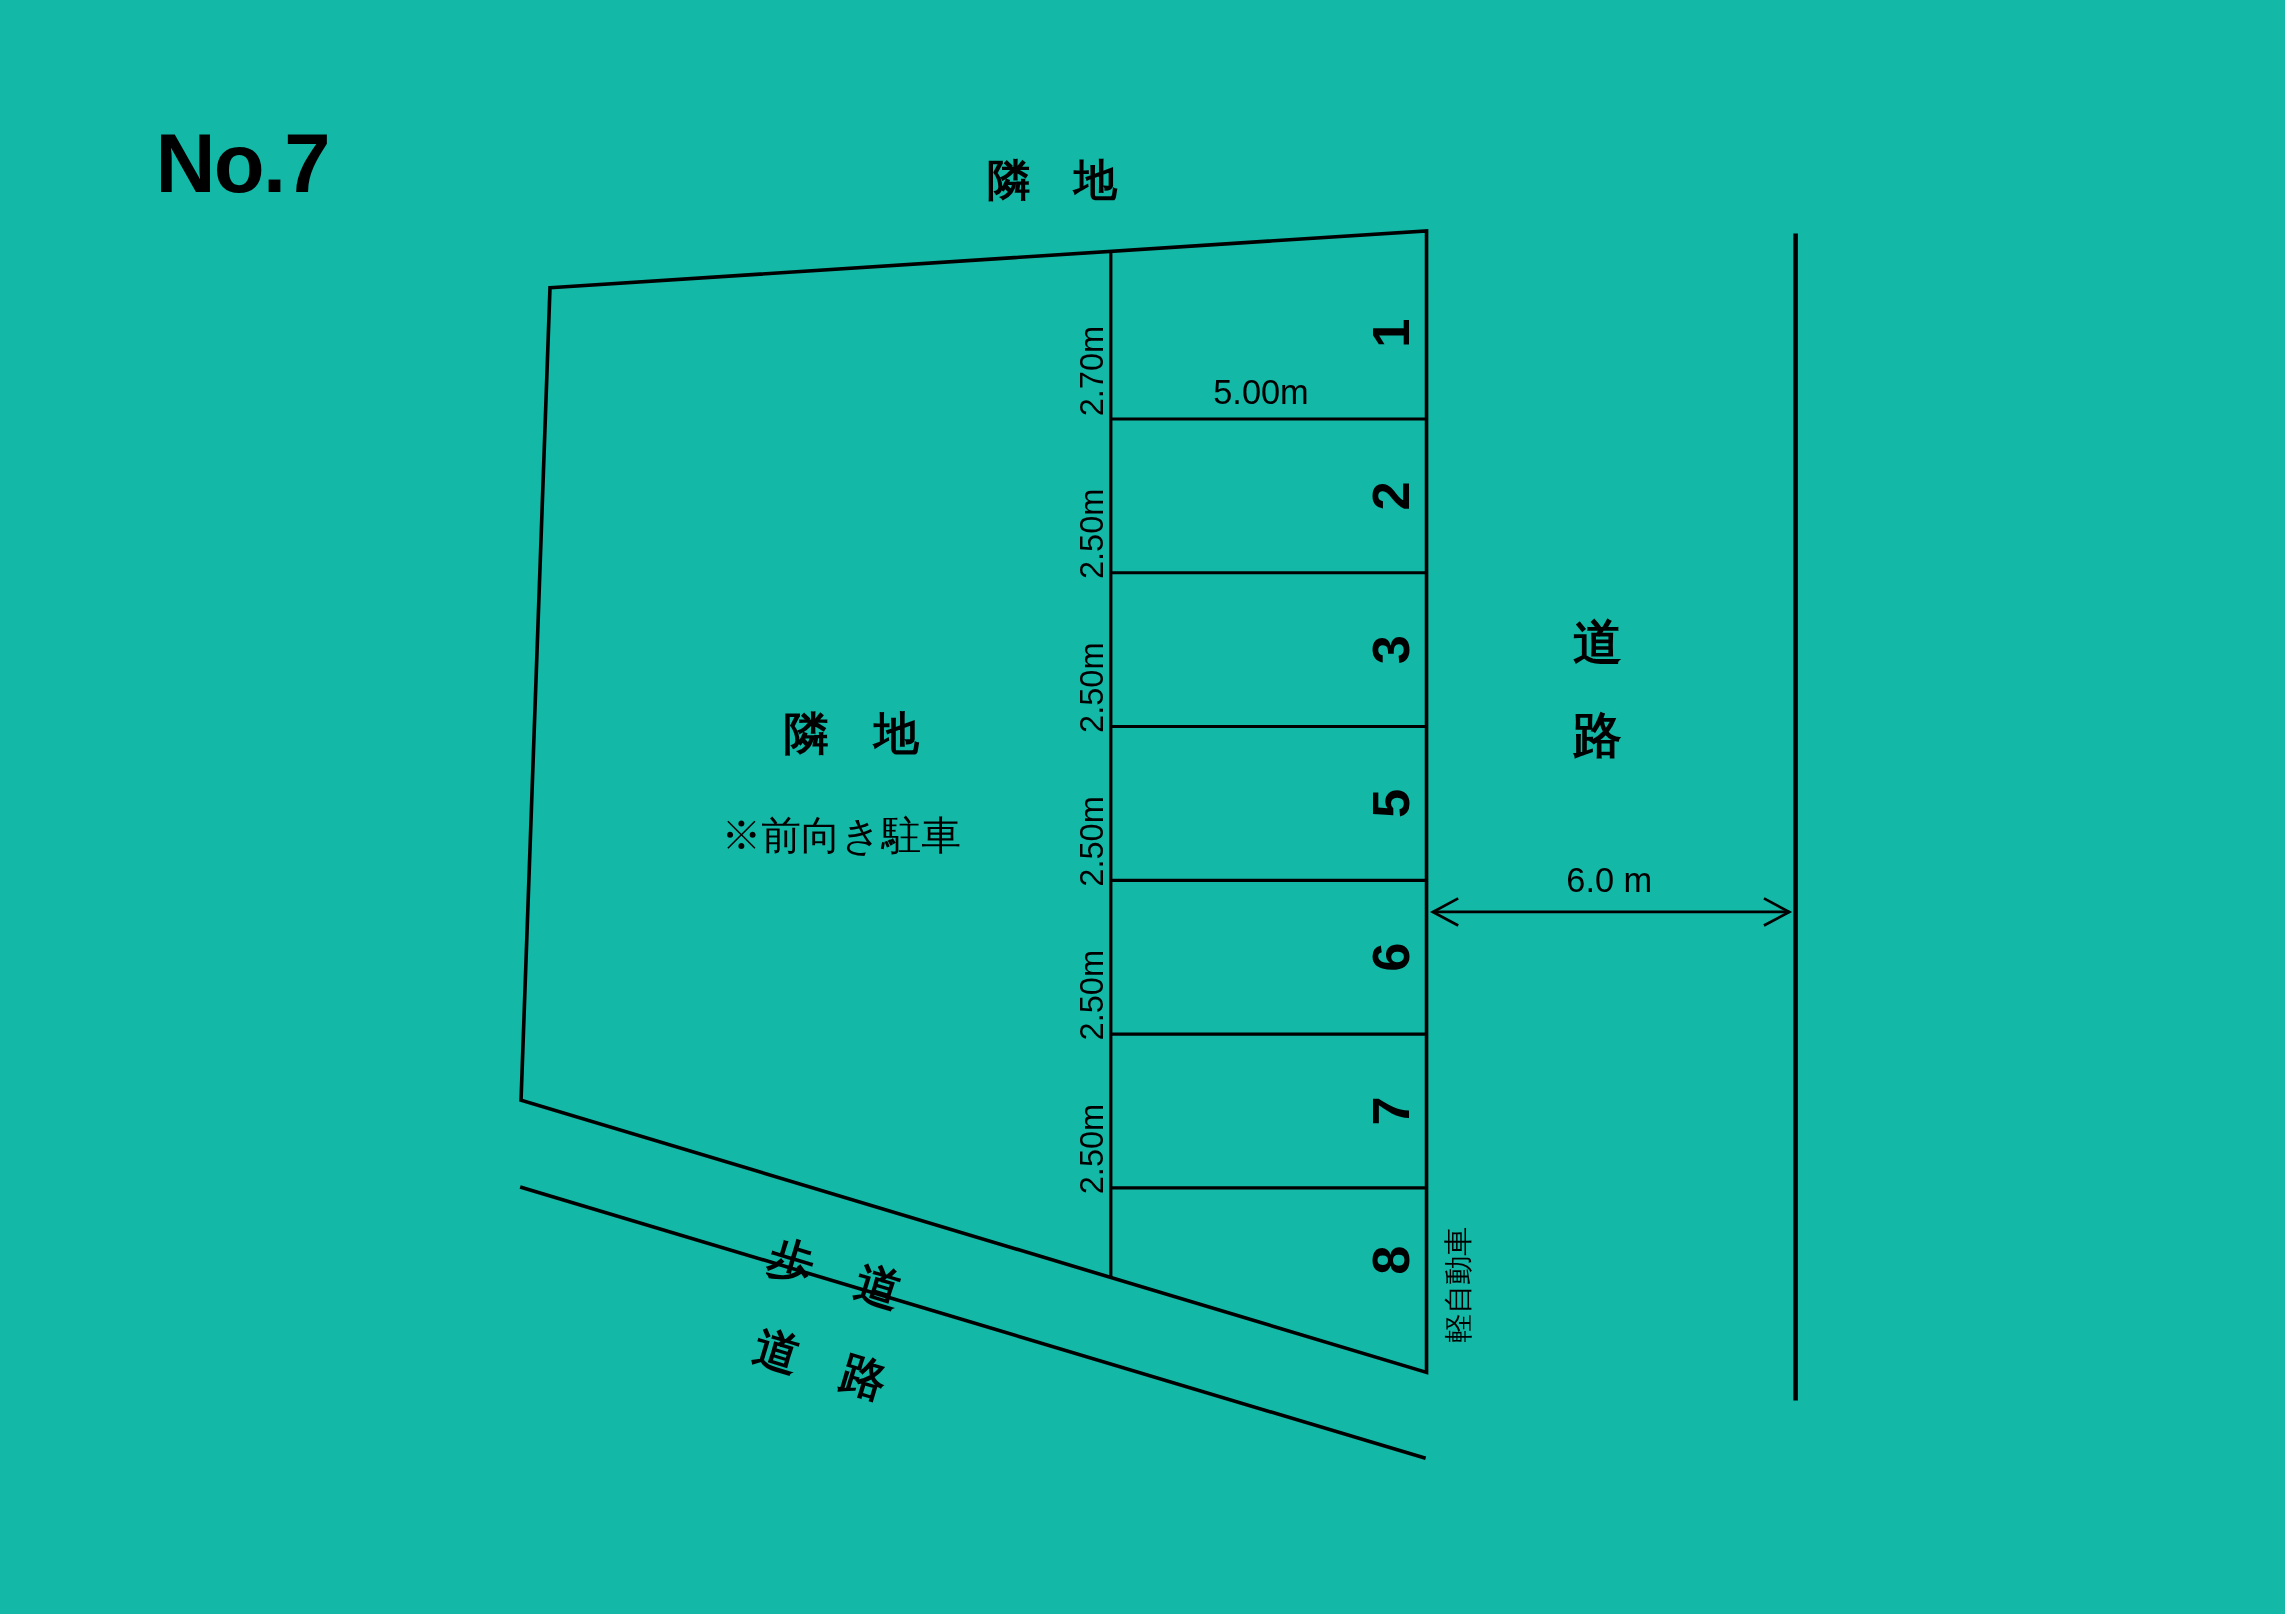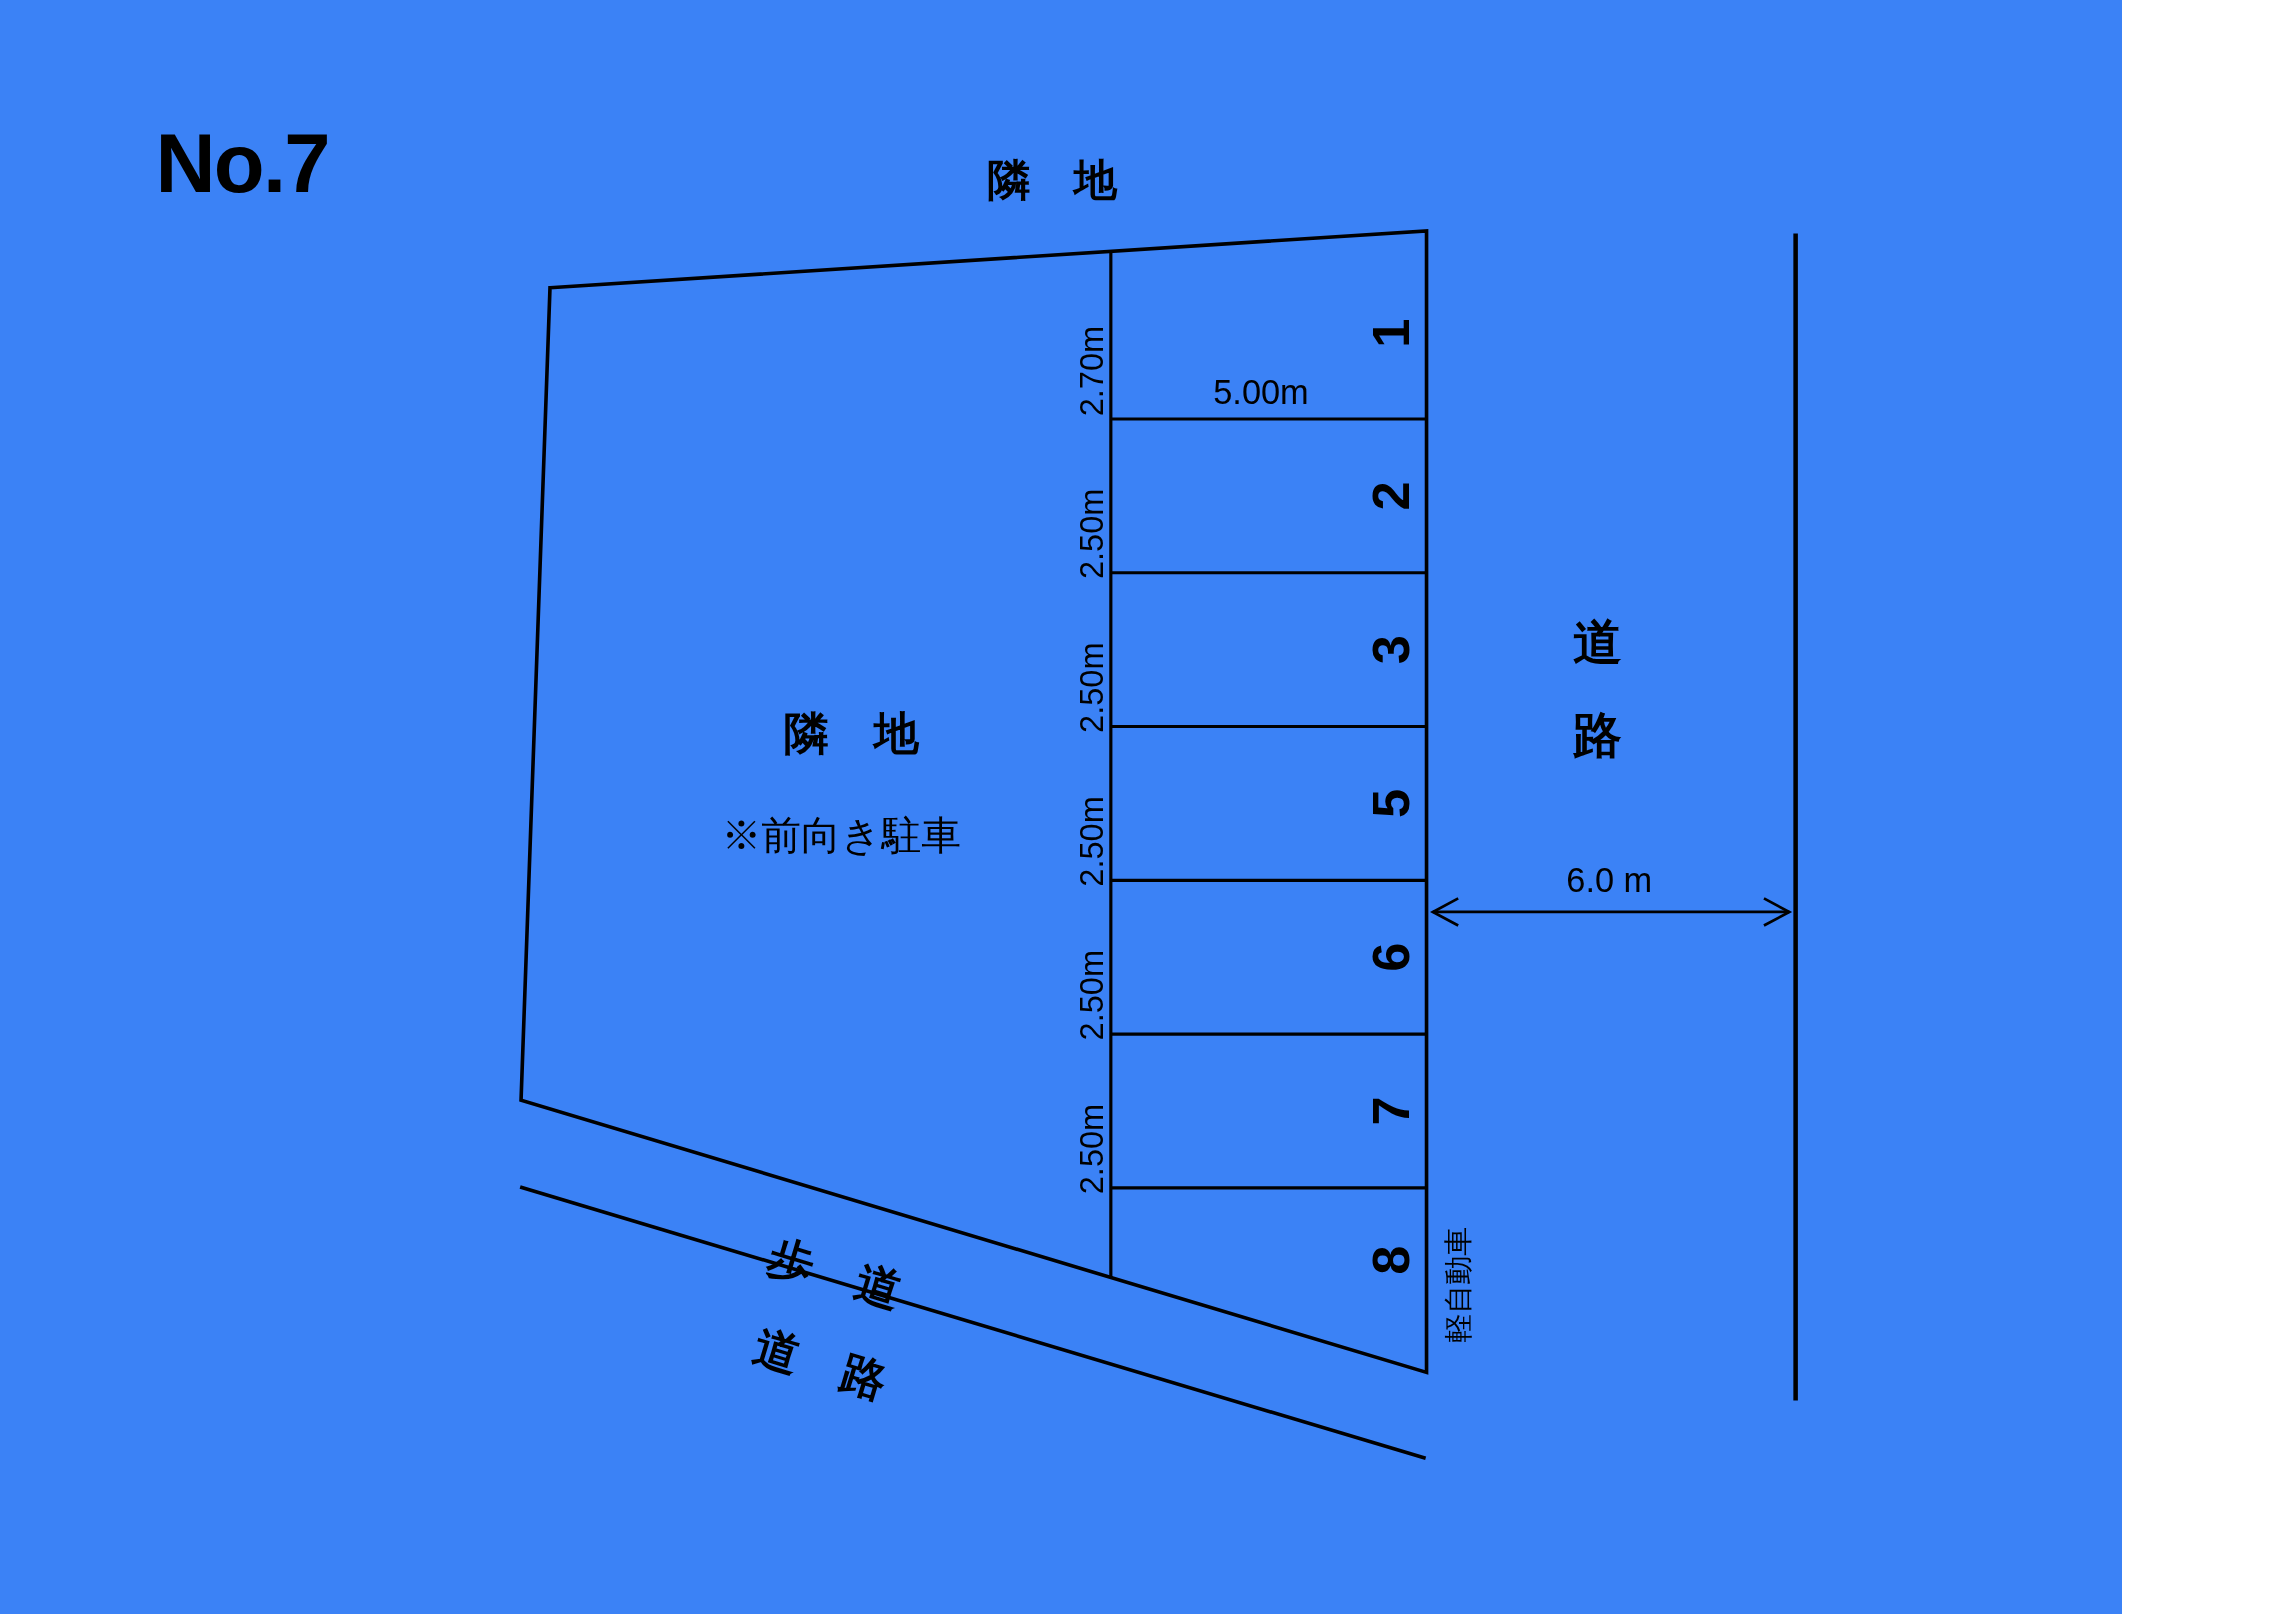--- a/index.html
+++ b/index.html
@@ -1,19 +1,19 @@
 <!DOCTYPE html>
 <html style="font-size:14.5px"><head>
 <meta charset="utf-8">
 <style>
   html,body{margin:0;padding:0;background:#fff;}
   .page{
     position:relative;
-    width:2122px;height:1615px;
-    background:#3b82f6;
+    width:2285px;height:1615px;
+    background:#14b8a6;
     font-family:"Liberation Sans", sans-serif;
     overflow:hidden;
   }
   svg{display:block;}
   text{fill:#000;}
   .t-title{font-size:92px;font-weight:bold;letter-spacing:-2px;}
   .t-kanji-lg{font-size:48px;font-weight:bold;}
   .t-kanji-md{font-size:50px;font-weight:bold;}
   .t-kanji-road{font-size:54px;font-weight:bold;}
   .t-note{font-size:44px;font-weight:normal;}

